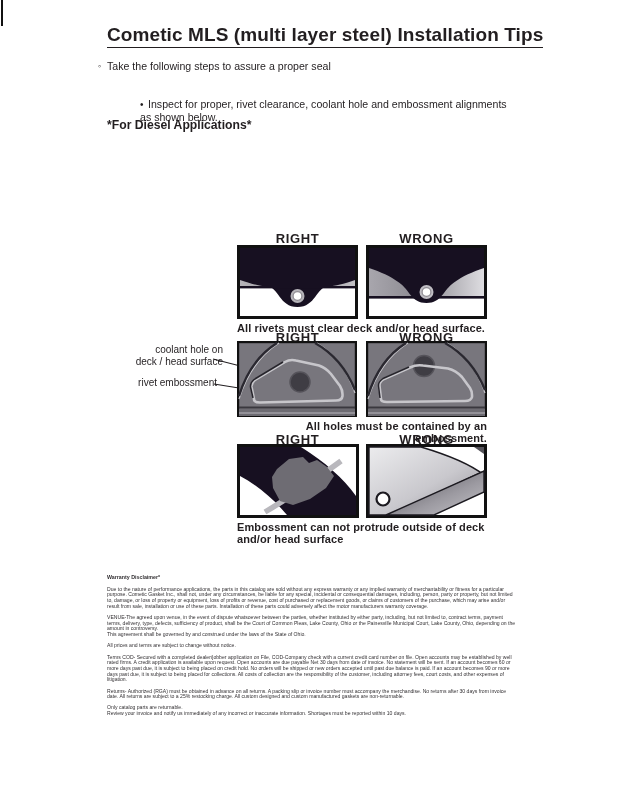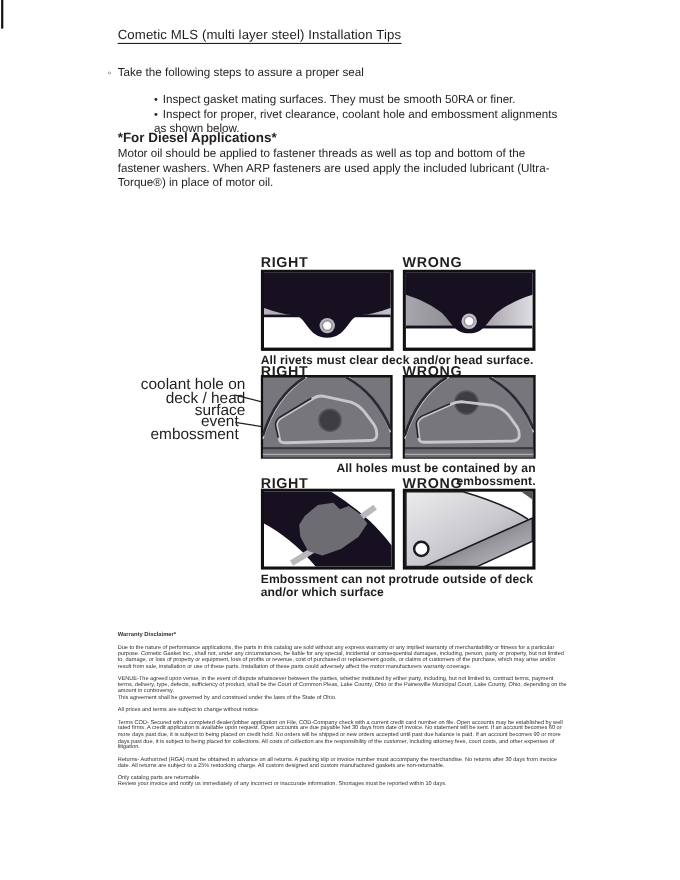--- a/index.html
+++ b/index.html
@@ -2,56 +2,54 @@
 <html><head>
 <meta charset="utf-8">
 <style>
   html,body{margin:0;padding:0;background:#ffffff;}
   .page{position:relative;width:618px;height:800px;background:#ffffff;overflow:hidden;
         font-family:"Liberation Sans", sans-serif;color:#221e20;}
   .abs{position:absolute;}
   
   .edge-tick{left:1px;top:0;width:2px;height:26px;background:#111;}
   
-  .title{left:107px;top:24px;font-size:12px;font-weight:normal;
+  .title{left:107px;top:24px;font-size:19px;font-weight:bold;
          border-bottom:1.6px solid #221e20;padding-bottom:1px;letter-spacing:.1px;}
   
   .blt{left:98px;width:418px;font-size:10.6px;line-height:13px;}
   .blt .mark{display:inline-block;width:9px;font-size:9px;vertical-align:top;line-height:13px;}
   .sub{left:140px;width:380px;font-size:10.6px;line-height:13px;}
   .sub .mark{display:inline-block;width:8px;font-size:10px;vertical-align:top;line-height:13px;}
   
   .h2{left:107px;top:118px;font-size:12.2px;font-weight:bold;}
   .para{left:107px;width:410px;font-size:10.6px;line-height:13px;}
   
-  .rw{font-size:13px;font-weight:bold;letter-spacing:.6px;width:121px;}
+  .rw{font-size:13px;font-weight:bold;letter-spacing:.6px;text-align:center;width:121px;}
   .cap{font-size:11px;font-weight:bold;letter-spacing:.1px;}
   .panel{border:0;}
-  .ann{font-size:14px;line-height:11.5px;text-align:right;width:110px;}
+  .ann{font-size:10px;line-height:11.5px;text-align:right;width:110px;}
   
   .legal{left:107px;top:575px;width:410px;font-size:5.1px;line-height:5.7px;color:#333033;}
   .legal .lh{font-weight:bold;margin-bottom:6px;font-size:5.3px;}
   .legal p{margin:0 0 5.5px 0;}
   .footer-code{left:389px;top:797px;font-size:14px;letter-spacing:.3px;}
 </style>
 </head>
 <body>
 
 <div class="page">
 
   <div class="abs edge-tick"></div>
 
   <div class="abs title">Cometic MLS (multi layer steel) Installation Tips</div>
 
   <div class="abs blt" style="top:60px"><span class="mark">◦</span><span>Take the following steps to assure a proper seal</span></div>
-  <div class="abs sub" style="top:85px"><span class="mark">•</span><span>Inspect gasket mating surfaces.  They must be smooth 50RA or finer.</span></div>
   <div class="abs sub" style="top:98px"><span class="mark">•</span><span>Inspect for proper, rivet clearance, coolant hole and embossment alignments as shown below.</span></div>
 
   <div class="abs h2">*For Diesel Applications*</div>
-  <div class="abs para" style="top:134px">Motor oil should be applied to fastener threads as well as top and bottom of the fastener washers. When ARP fasteners are used apply the included lubricant (Ultra-Torque®) in place of motor oil.</div>
 
   <div class="abs rw" style="left:237px;top:231px">RIGHT</div>
   <div class="abs rw" style="left:366px;top:231px">WRONG</div>
 
   <svg class="abs panel" style="left:237px;top:245px" width="121" height="74" viewBox="0 0 121 74">
     <rect x="1.5" y="1.5" width="118" height="71" fill="#ffffff" stroke="#111" stroke-width="3"></rect>
     <defs>
         <linearGradient id="g1a" x1="0" y1="0" x2="1" y2="0">
       <stop offset="0" stop-color="#b7b5ba"></stop>
           <stop offset=".5" stop-color="#8f8d93"></stop>
@@ -83,21 +81,21 @@
 
   <div class="abs cap" style="left:237px;top:322px">All rivets must clear deck and/or head surface.</div>
 
   <div class="abs rw" style="left:237px;top:330px">RIGHT</div>
   <div class="abs rw" style="left:366px;top:330px">WRONG</div>
 
   <div class="abs ann" style="left:113px;top:344px">
     <div>coolant hole on</div>
     <div>deck / head surface</div>
   </div>
-  <div class="abs ann" style="left:107px;top:377px">event embossment</div>
+  <div class="abs ann" style="left:107px;top:377px">rivet embossment</div>
 
   <svg class="abs" style="left:107px;top:330px" width="250" height="80" viewBox="0 0 250 80">
     <line x1="106" y1="29" x2="192" y2="51" stroke="#221e20" stroke-width="1.1"></line>
     <line x1="107" y1="54" x2="157" y2="62" stroke="#221e20" stroke-width="1.1"></line>
   </svg>
 
   <svg class="abs panel" style="left:237px;top:341px" width="120" height="76" viewBox="0 0 120 76">
     <rect x="1" y="1" width="118" height="74" fill="#78767d" stroke="#111" stroke-width="2.4"></rect>
     <path d="M2,58 Q14,20 42,2" stroke="#c9c8cd" stroke-width="1.2" fill="none"></path>
     <path d="M2,55 Q13,19 40,2" stroke="#2a2830" stroke-width="2.4" fill="none"></path>
@@ -152,21 +150,21 @@
           <stop offset="1" stop-color="#c4c3c8"></stop>
       </linearGradient>
     </defs>
     <path d="M3,3 L55,3 C80,10 103,20 118,32 L118,26 L25,71 L3,71 Z" fill="#ffffff"></path>
     <path d="M3,3 L55,3 C82,11 104,20 118,31 L118,27 L118,27 L24,71 L3,71 Z" fill="url(#g3a)" stroke="#1c1a20" stroke-width="1.4"></path>
     <path d="M20,71 L118,27 L118,48 L68,71 Z" fill="url(#g3b)" stroke="#1c1a20" stroke-width="1.4"></path>
     <path d="M108,3 L118,3 L118,10 Z" fill="#55535a"></path>
     <circle cx="17" cy="55" r="6.5" fill="#ffffff" stroke="#1c1a20" stroke-width="2.2"></circle>
   </svg>
 
-  <div class="abs cap" style="left:237px;top:521px;width:256px">Embossment can not protrude outside of deck and/or which surface</div>
+  <div class="abs cap" style="left:237px;top:521px;width:256px">Embossment can not protrude outside of deck and/or head surface</div>
 
   <div class="abs legal">
     <div class="lh">Warranty Disclaimer*</div>
     <p>Due to the nature of performance applications, the parts in this catalog are sold without any express warranty or any implied warranty of merchantability or fitness for a particular purpose.  Cometic Gasket Inc., shall not, under any circumstances, be liable for any special, incidental or consequential damages, including, person, party or property, but not limited to, damage, or loss of property or equipment, loss of profits or revenue, cost of purchased or replacement goods, or claims of customers of the purchase, which may arise and/or result from sale, installation or use of these parts.  Installation of these parts could adversely affect the motor manufacturers warranty coverage.</p>
     <p style="margin-bottom:0"><span>VENUE-The agreed upon venue, in the event of dispute whatsoever between the parties, whether instituted by either party, including, but not limited to, contract terms, payment terms, delivery, type, defects, sufficiency of product, shall be the Court of Common Pleas, Lake County, Ohio or the Painesville Municipal Court, Lake County, Ohio, depending on the amount in controversy.</span></p>
     <p>This agreement shall be governed by and construed under the laws of the State of Ohio.</p>
     <p>All prices and terms are subject to change without notice.</p>
     <p>Terms COD- Secured with a completed dealer/jobber application on File, COD-Company check with a current credit card number on file.  Open accounts may be established by well rated firms.  A credit application is available upon request.  Open accounts are due payable Net 30 days from date of invoice.  No statement will be sent.  If an account becomes 60 or more days past due, it is subject to being placed on credit hold.  No orders will be shipped or new orders accepted until past due balance is paid.  If an account becomes 90 or more days past due, it is subject to being placed for collections.  All costs of collection are the responsibility of the customer, including attorney fees, court costs, and other expenses of litigation.</p>
     <p>Returns- Authorized (RGA) must be obtained in advance on all returns.  A packing slip or invoice number must accompany the merchandise.  No returns after 30 days from invoice date.  All returns are subject to a 25% restocking charge.  All custom designed and custom manufactured gaskets are non-returnable.</p>
     <p style="margin-bottom:0"><span>Only catalog parts are returnable.</span></p>

